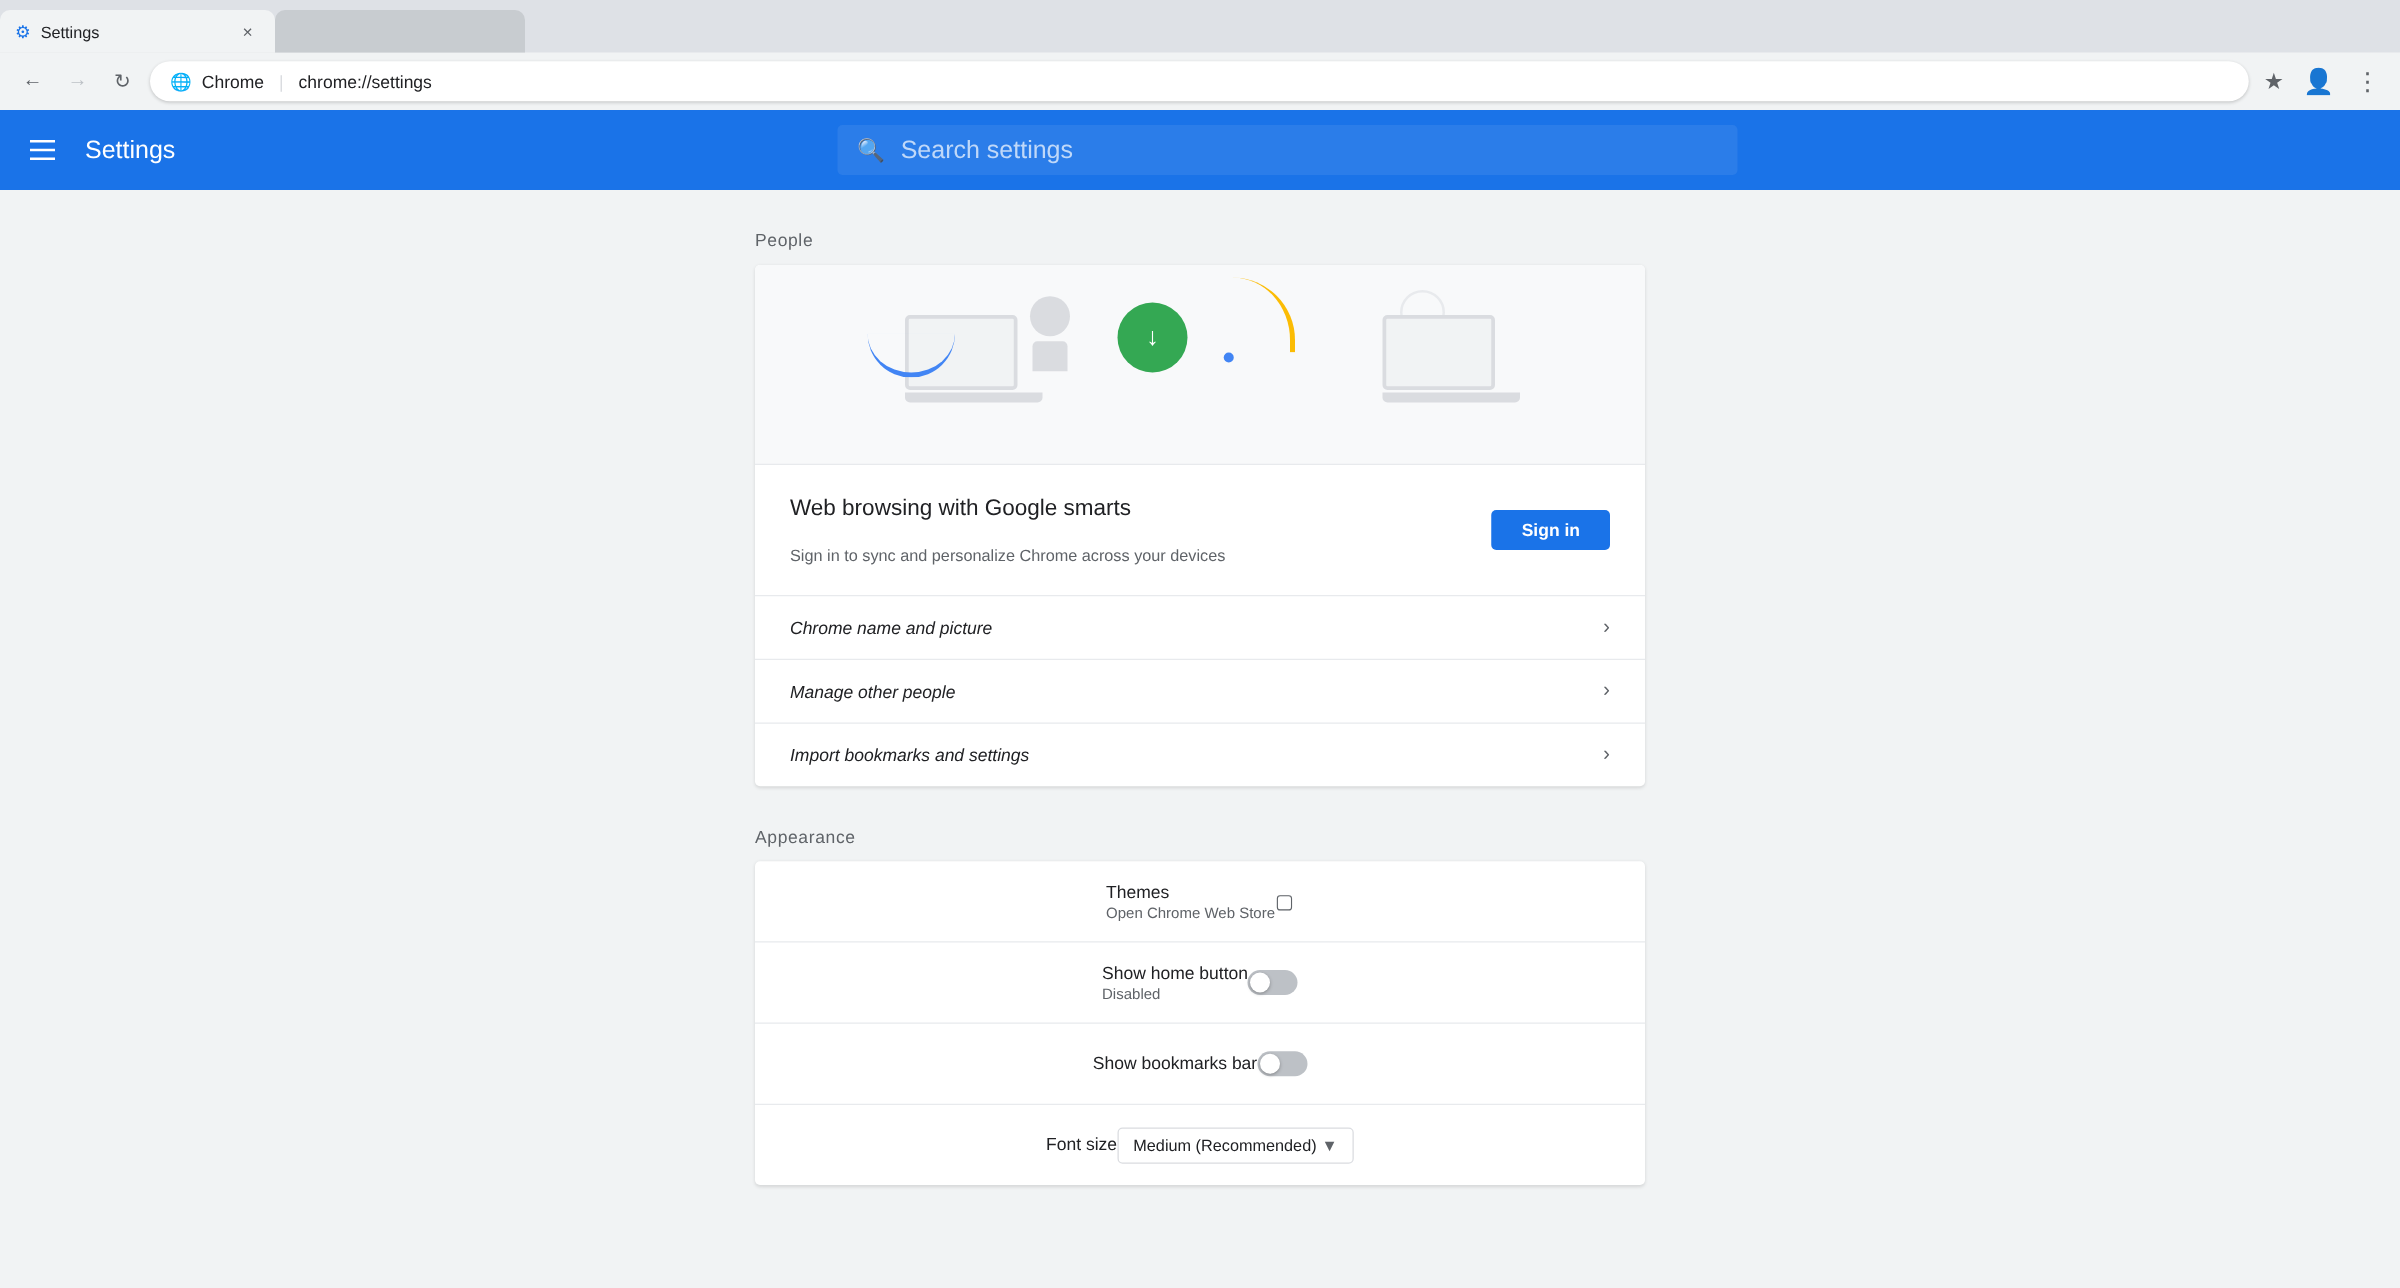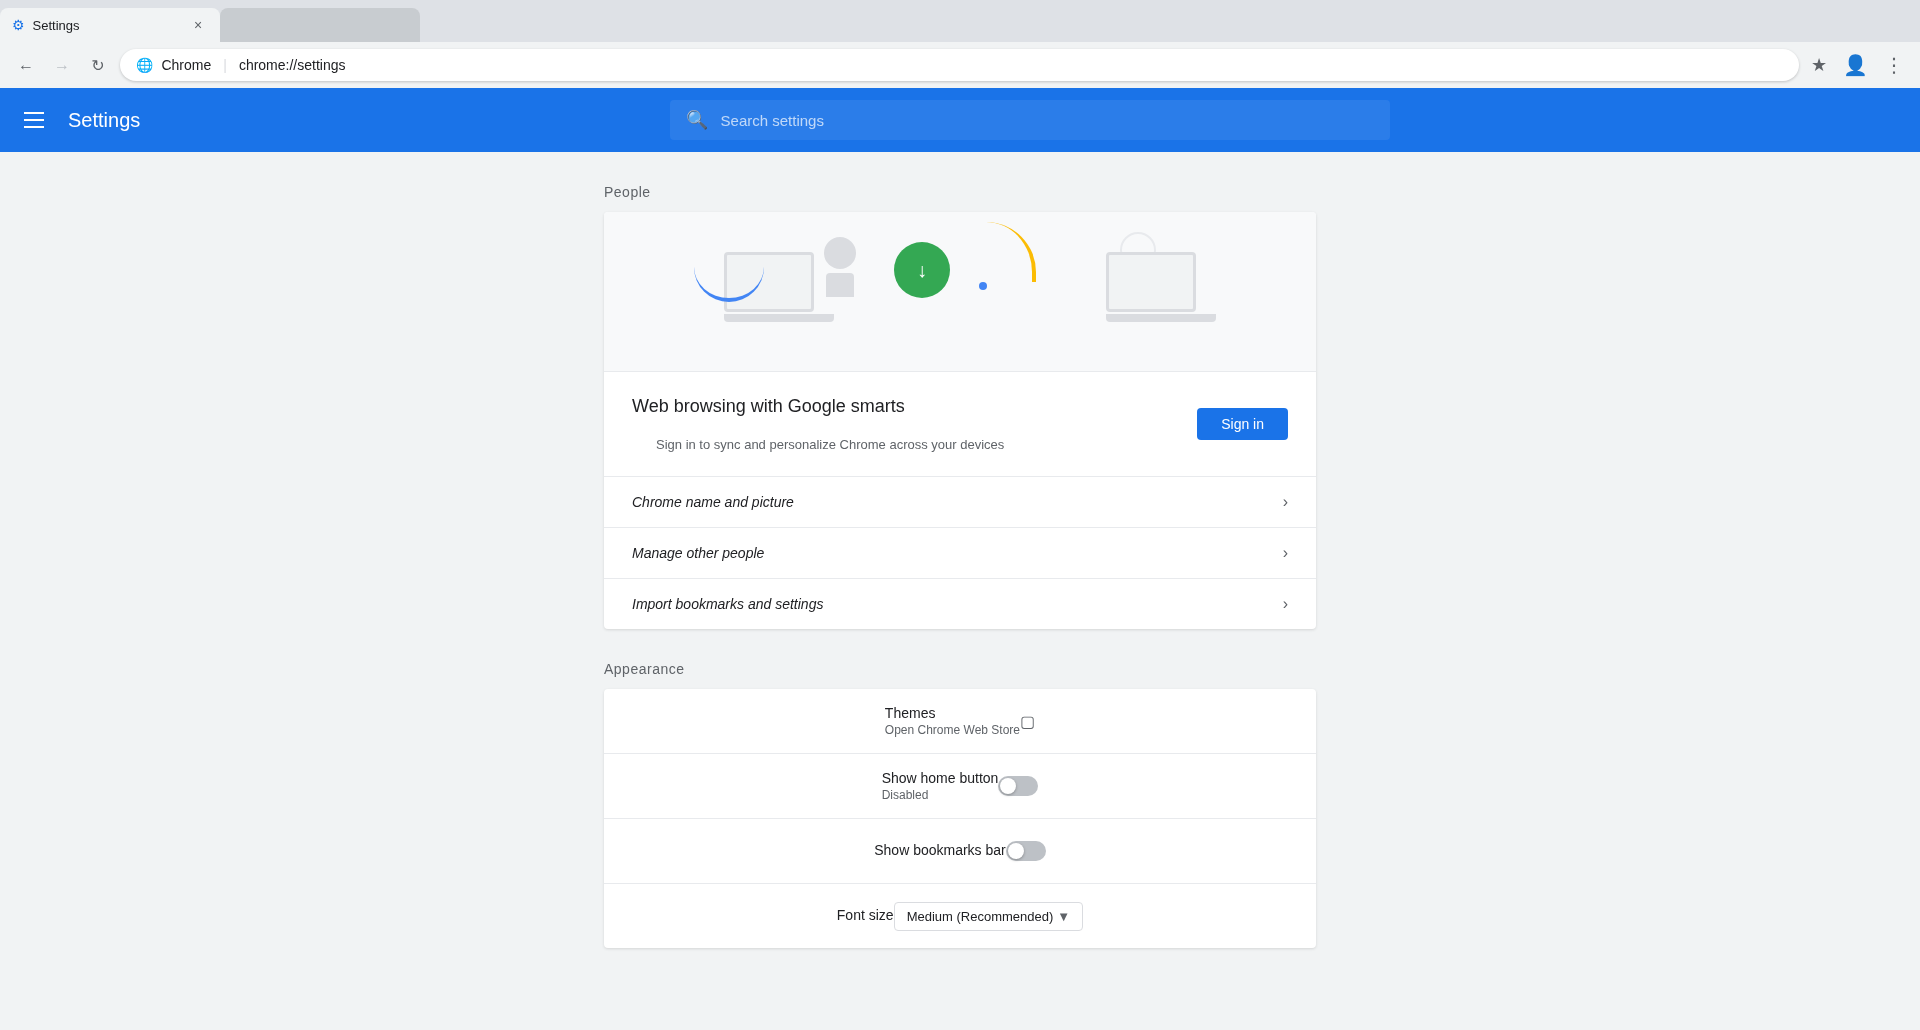--- a/index.html
+++ b/index.html
@@ -73,21 +73,21 @@
       flex: 1; max-width: 720px;
       height: 40px;
       background: #2b7de9;
       border-radius: 4px;
       display: flex; align-items: center;
       padding: 0 16px; gap: 12px;
       margin: 0 auto;
     }
     .search-box input {
       background: transparent; border: none; outline: none;
-      color: #0f172a; font-size: 15px; flex: 1;
+      color: #0f172a; font-size: 20px; flex: 1;
     }
     .search-box input::placeholder { color: rgba(255,255,255,0.7); }
     .search-icon { color: rgba(255,255,255,0.8); font-size: 18px; }
 
     
     .main-content {
       max-width: 760px;
       margin: 0 auto;
       padding: 32px 24px;
     }
@@ -205,29 +205,29 @@
       border-right: 4px solid #fbbc04;
       border-top: 0;
       border-radius: 0 50px 0 0;
     }
 
     .signin-section {
       padding: 24px 28px;
       display: flex; align-items: center; justify-content: space-between;
     }
     .signin-text h2 { font-size: 18px; color: #202124; font-weight: 500; margin-bottom: 20px; }
-    .signin-text p { font-size: 13px; color: #5f6368; margin-left: 24px; }
+    .signin-text p { font-size: 13px; color: #5f6368; }
     .signin-btn {
       background: #1a73e8;
       color: white;
       border: none;
       border-radius: 4px;
       padding: 8px 24px;
       font-size: 14px;
-      font-weight: 400;
+      font-weight: 700;
       cursor: pointer;
       white-space: nowrap;
     }
 
     .divider { border: none; border-top: 1px solid #e8eaed; margin: 0; }
 
     .menu-item {
       display: flex; align-items: center; justify-content: space-between;
       padding: 16px 28px;
       cursor: pointer;

